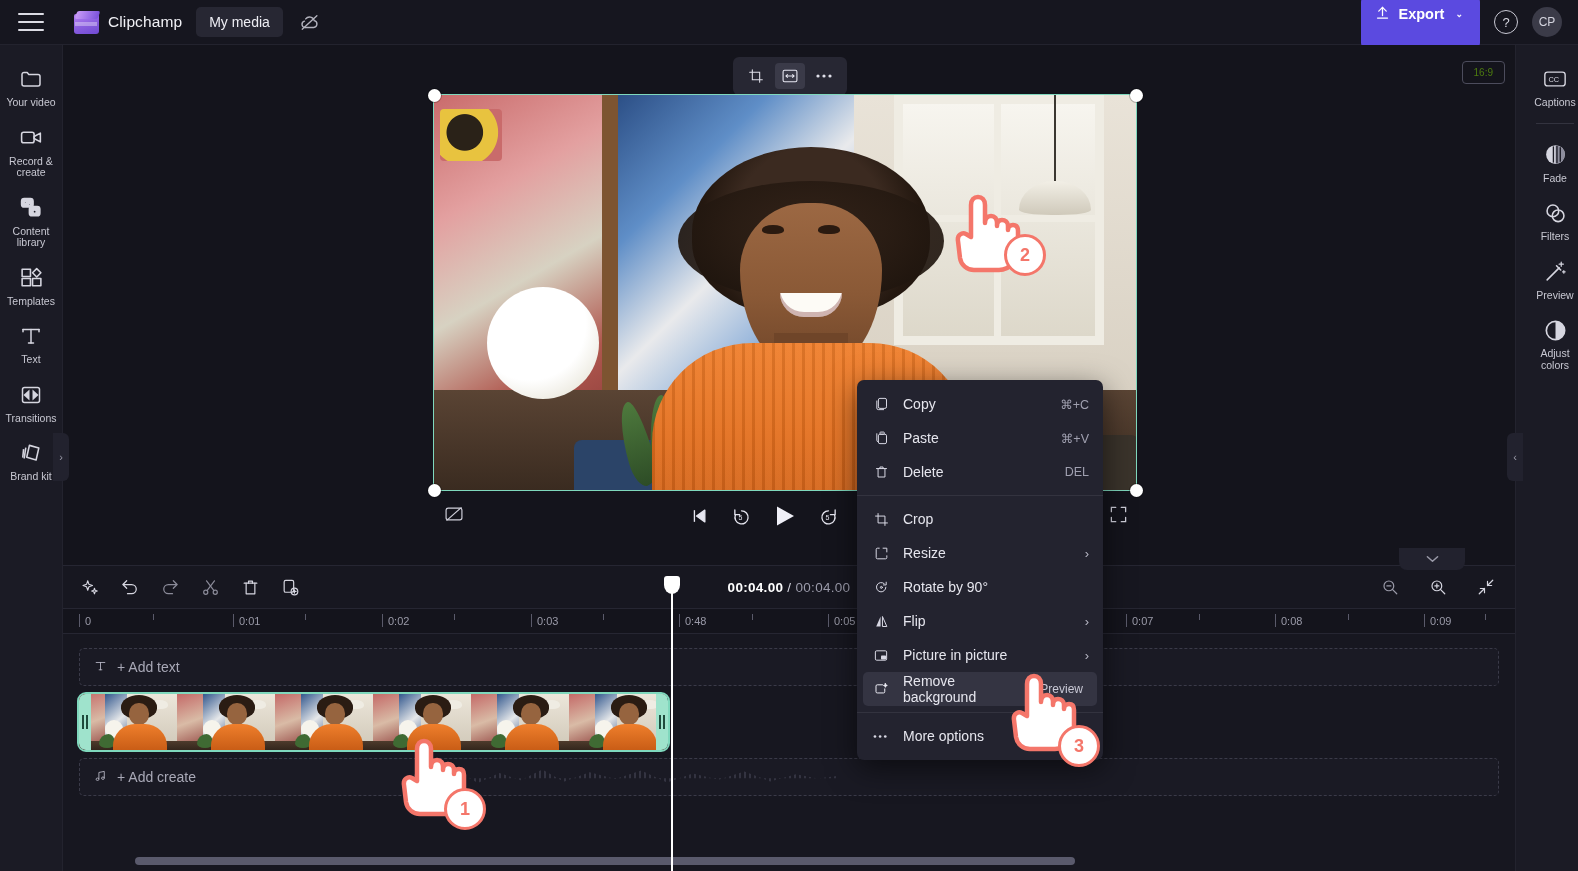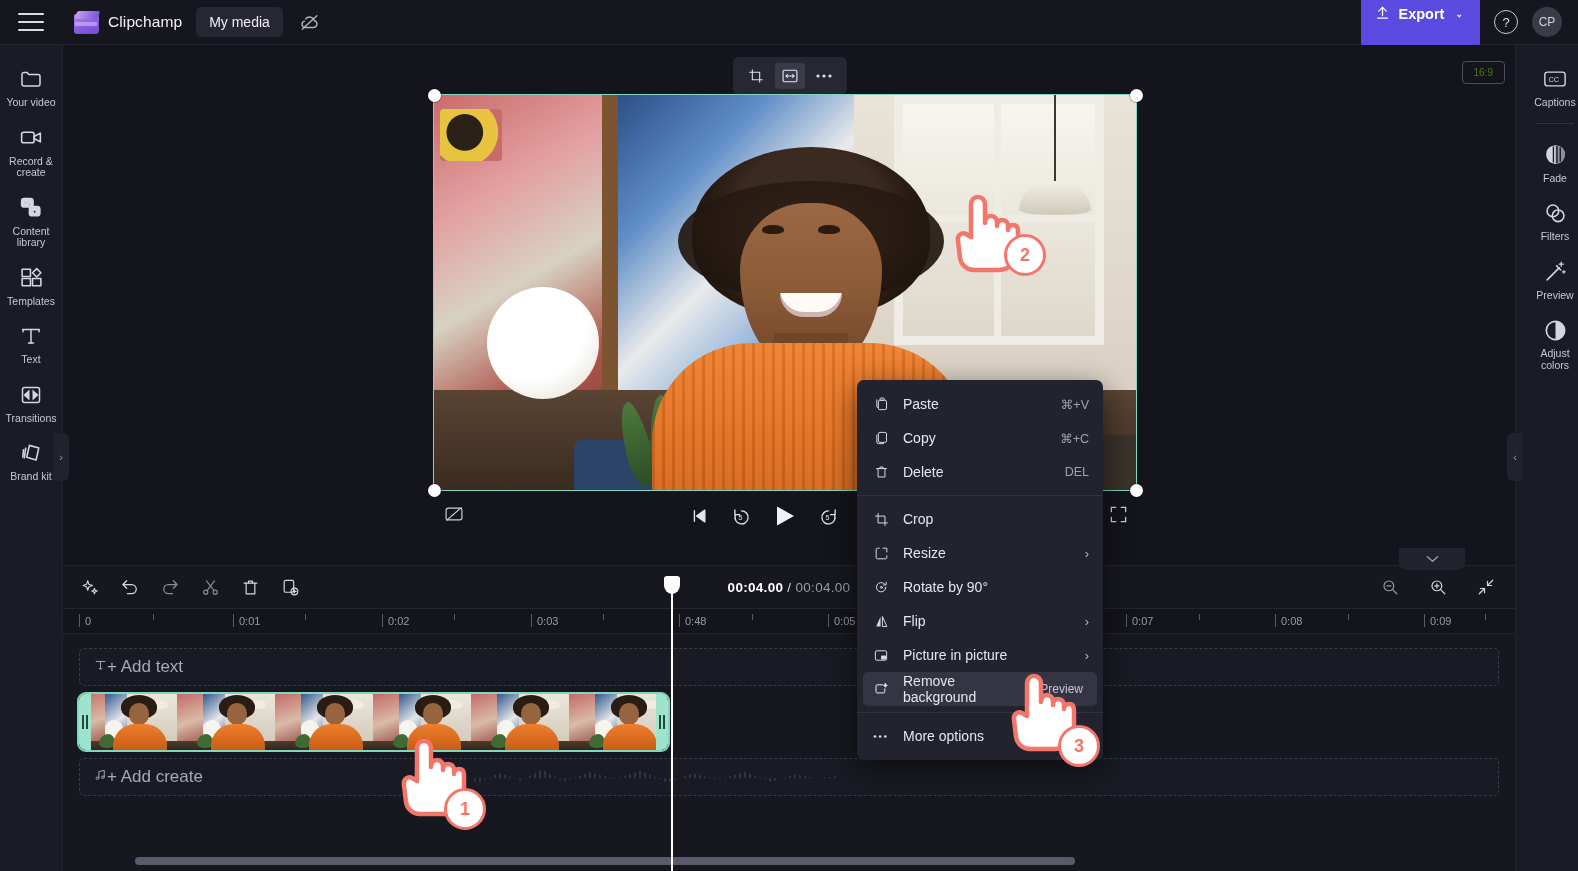--- a/index.html
+++ b/index.html
@@ -169,22 +169,22 @@
     background:#22222e; border-radius:0 0 8px 8px; display:flex; align-items:center;
     justify-content:center; color:#9a9aa8; font-size:11px; cursor:pointer; }
   .ruler { position:relative; height:26px; border-top:1px solid #262632;
     border-bottom:1px solid #262632; background:#14141c; }
   .tick { position:absolute; top:6px; font-size:11px; color:#9a9aa8; }
   .tick:before { content:""; position:absolute; left:-6px; top:-1px; width:1px; height:13px; background:#5a5a6a; }
   .tick.minor:before { height:6px; }
   .tracks { position:relative; padding:14px 0 0 0; }
   .track-row { position:relative; margin:0 16px 8px 16px; }
   .ghost-track { height:38px; border:1.5px dashed #3a3a48; border-radius:5px;
-    display:flex; align-items:center; padding-left:14px; color:#a8a8b6;
-    font-size:17px; cursor:pointer; background:#1a1a24; }
+    display:flex; align-items:center; padding-left:14px; gap:10px; color:#a8a8b6;
+    font-size:14px; cursor:pointer; background:#1a1a24; }
   .clip { position:relative; height:56px; border-radius:7px; overflow:hidden;
     outline:2px solid #7fd8bd; background:#2a2a38; cursor:pointer;
     width:589px; margin-left:0; }
   .clip-thumbs { display:flex; height:100%; }
   .thumb { width:98px; height:100%; position:relative; overflow:hidden; flex:0 0 98px; }
   .t-wall { position:absolute; left:0; top:0; width:26px; height:100%;
     background:linear-gradient(160deg,#c46a68,#d9bba6,#8f3f3c); }
   .t-blue { position:absolute; left:26px; top:0; width:22px; height:100%;
     background:linear-gradient(140deg,#32578d,#e6e8ea,#2a4a80); }
   .t-bg { position:absolute; left:48px; top:0; width:50px; height:100%;
@@ -762,37 +762,37 @@
     </div>
 
     <div class="playhead"></div>
     <div class="hscroll"></div>
   </div>
 
   <div class="ctx-menu">
     <div class="ctx-item">
       <span class="cicon">
         <svg width="15" height="16" viewBox="0 0 24 24" fill="none" stroke="#d8d8e4" stroke-width="1.6" stroke-linejoin="round">
+          <rect x="7" y="3" width="13" height="16" rx="2.5"></rect>
+            <path d="M4.5 6.5v12a2.5 2.5 0 0 0 2.5 2.5h9"></path>
+        </svg>
+      </span>
+      <span class="label">Copy</span>
+      <span class="accel">⌘+C</span>
+    </div>
+    <div class="ctx-item">
+      <span class="cicon">
+        <svg width="15" height="16" viewBox="0 0 24 24" fill="none" stroke="#d8d8e4" stroke-width="1.6" stroke-linejoin="round">
           <rect x="7" y="6" width="13" height="15" rx="2.5"></rect>
             <path d="M4.5 4.5v11a2.5 2.5 0 0 0 2.5 2.5"></path>
           <rect x="9.5" y="2.5" width="7" height="3.5" rx="1.2"></rect>
         </svg>
       </span>
       <span class="label">Paste</span>
       <span class="accel">⌘+V</span>
-    </div>
-    <div class="ctx-item">
-      <span class="cicon">
-        <svg width="15" height="16" viewBox="0 0 24 24" fill="none" stroke="#d8d8e4" stroke-width="1.6" stroke-linejoin="round">
-          <rect x="7" y="3" width="13" height="16" rx="2.5"></rect>
-            <path d="M4.5 6.5v12a2.5 2.5 0 0 0 2.5 2.5h9"></path>
-        </svg>
-      </span>
-      <span class="label">Copy</span>
-      <span class="accel">⌘+C</span>
     </div>
     <div class="ctx-item">
       <span class="cicon">
         <svg width="15" height="16" viewBox="0 0 24 24" fill="none" stroke="#d8d8e4" stroke-width="1.6" stroke-linecap="round" stroke-linejoin="round">
           <path d="M4 6.5h16"></path>
             <path d="M6.5 6.5V20h11V6.5"></path>
             <path d="M9.5 6.5V4h5v2.5"></path>
         </svg>
       </span>
       <span class="label">Delete</span>

